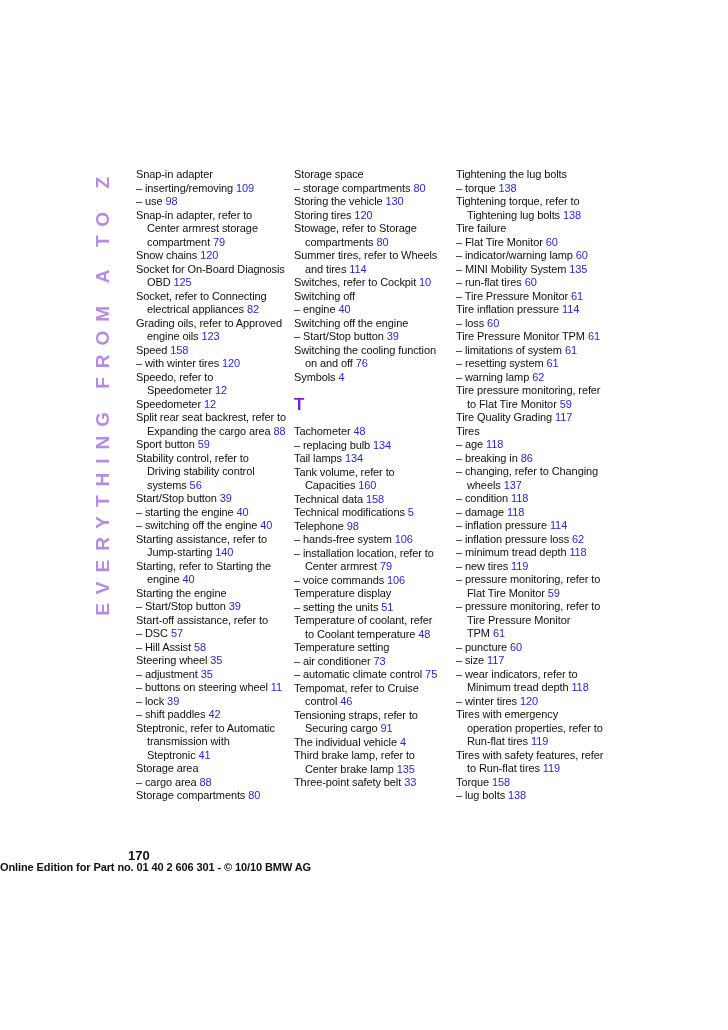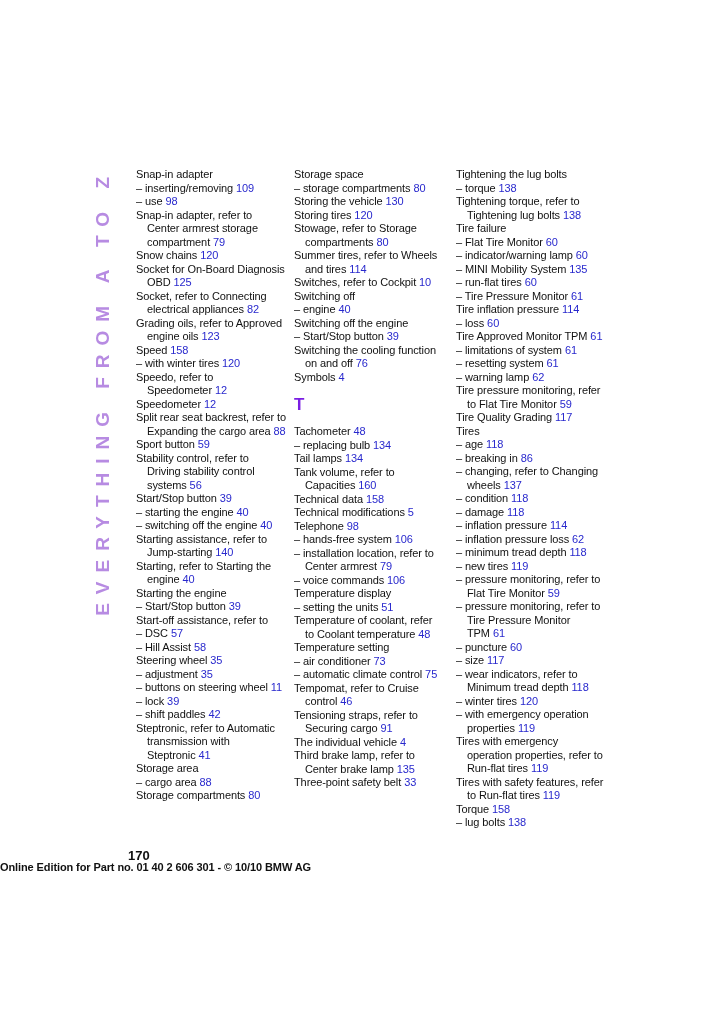--- a/index.html
+++ b/index.html
@@ -335,21 +335,21 @@
       <div class="entry">
         <div class="line"><span>– Tire Pressure Monitor</span> <span class="page-ref">61</span></div>
       </div>
       <div class="entry">
         <div class="line"><span>Tire inflation pressure</span> <span class="page-ref">114</span></div>
       </div>
       <div class="entry">
         <div class="line"><span>– loss</span> <span class="page-ref">60</span></div>
       </div>
       <div class="entry">
-        <div class="line"><span>Tire Approved Monitor TPM</span> <span class="page-ref">61</span></div>
+        <div class="line"><span>Tire Pressure Monitor TPM</span> <span class="page-ref">61</span></div>
       </div>
       <div class="entry">
         <div class="line"><span>– limitations of system</span> <span class="page-ref">61</span></div>
       </div>
       <div class="entry">
         <div class="line"><span>– resetting system</span> <span class="page-ref">61</span></div>
       </div>
       <div class="entry">
         <div class="line"><span>– warning lamp</span> <span class="page-ref">62</span></div>
       </div>
@@ -407,24 +407,20 @@
         <div class="line"><span>– size</span> <span class="page-ref">117</span></div>
       </div>
       <div class="entry">
         <div class="line"><span>– wear indicators, refer to</span></div>
         <div class="line cont"><span>Minimum tread depth</span> <span class="page-ref">118</span></div>
       </div>
       <div class="entry">
         <div class="line"><span>– winter tires</span> <span class="page-ref">120</span></div>
       </div>
       <div class="entry">
-        <div class="line"><span>– with emergency operation</span></div>
-        <div class="line cont"><span>properties</span> <span class="page-ref">119</span></div>
-      </div>
-      <div class="entry">
         <div class="line"><span>Tires with emergency</span></div>
         <div class="line cont"><span>operation properties, refer to</span></div>
         <div class="line cont"><span>Run-flat tires</span> <span class="page-ref">119</span></div>
       </div>
       <div class="entry">
         <div class="line"><span>Tires with safety features, refer</span></div>
         <div class="line cont"><span>to Run-flat tires</span> <span class="page-ref">119</span></div>
       </div>
       <div class="entry">
         <div class="line"><span>Torque</span> <span class="page-ref">158</span></div>

